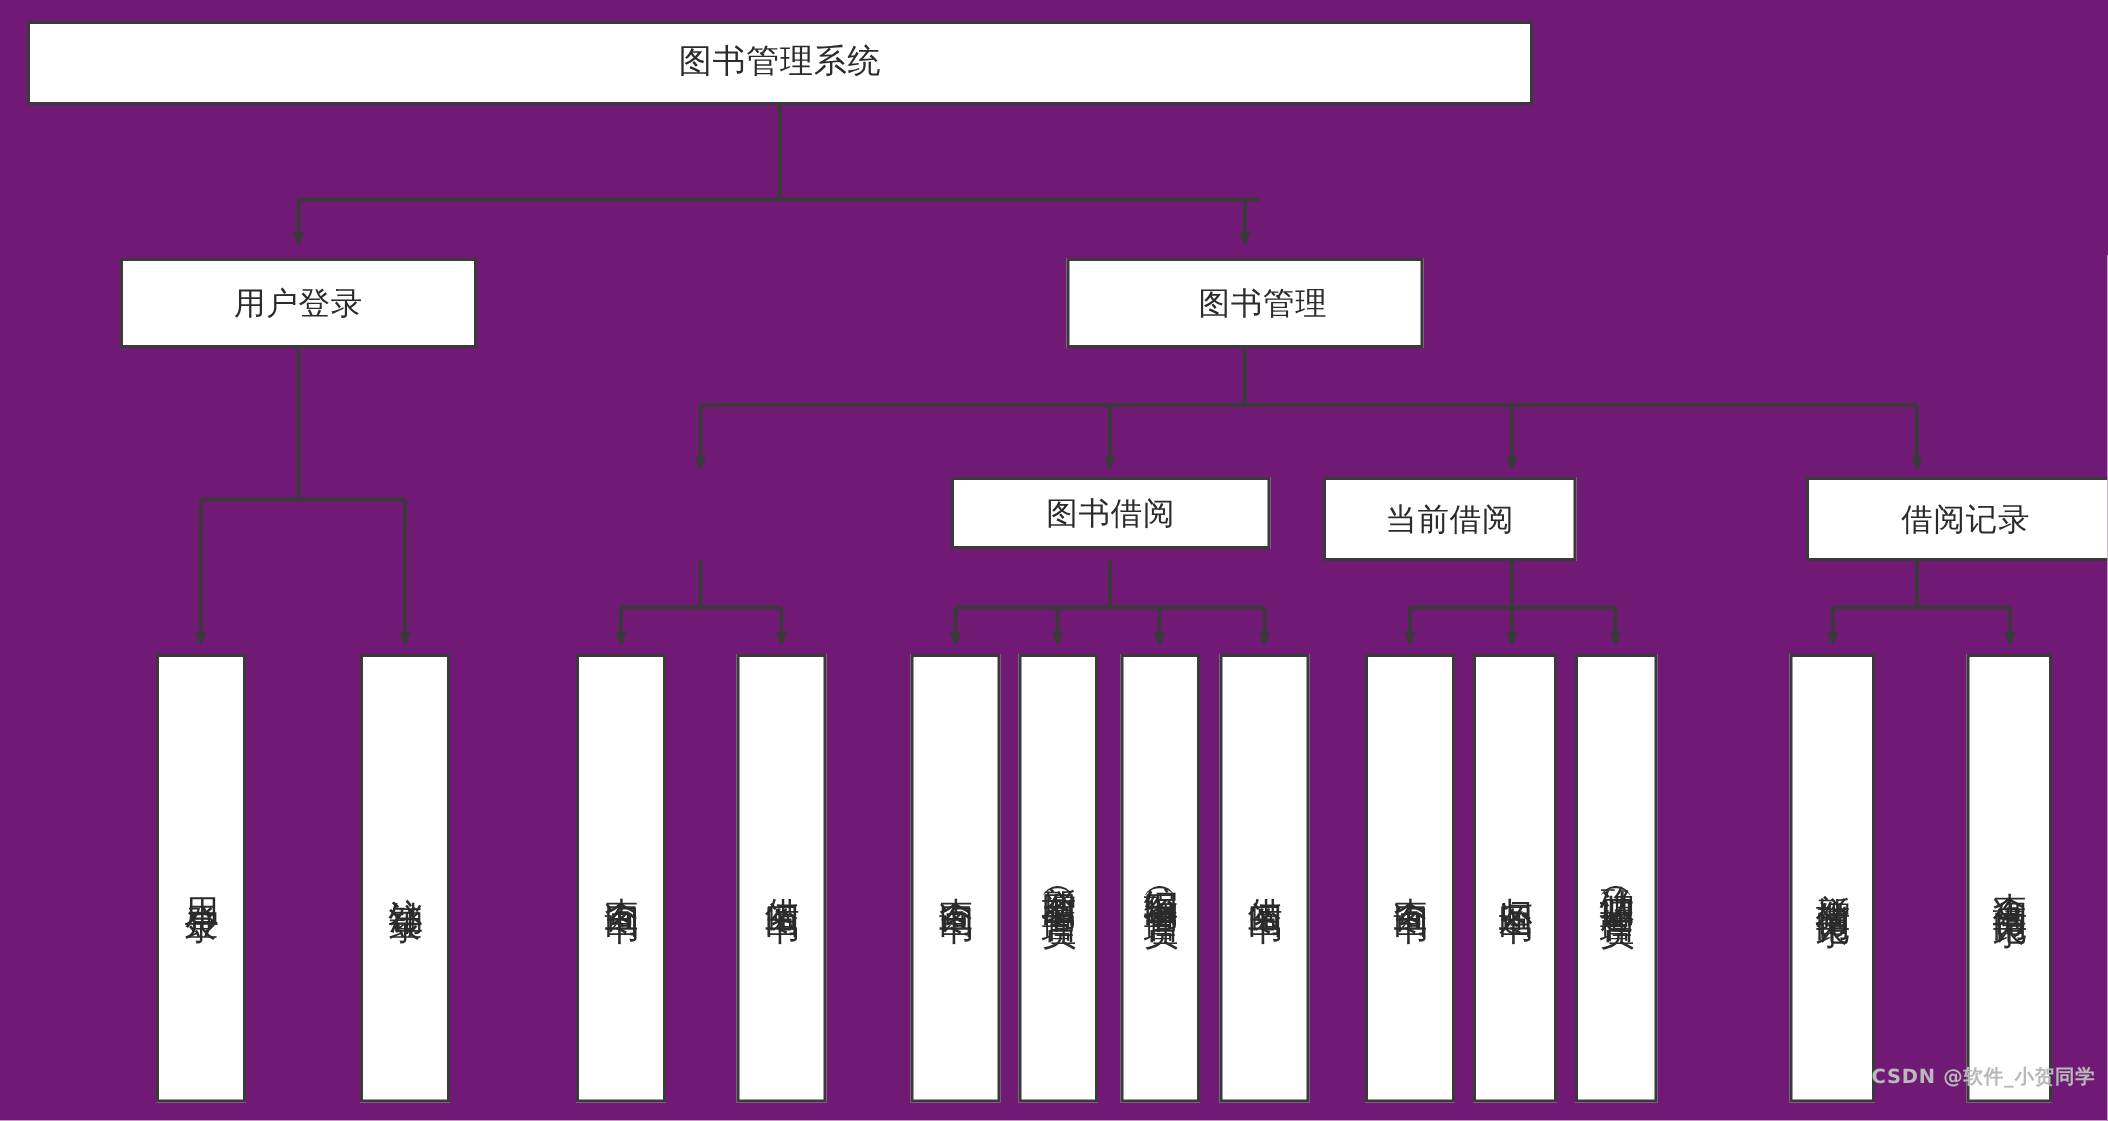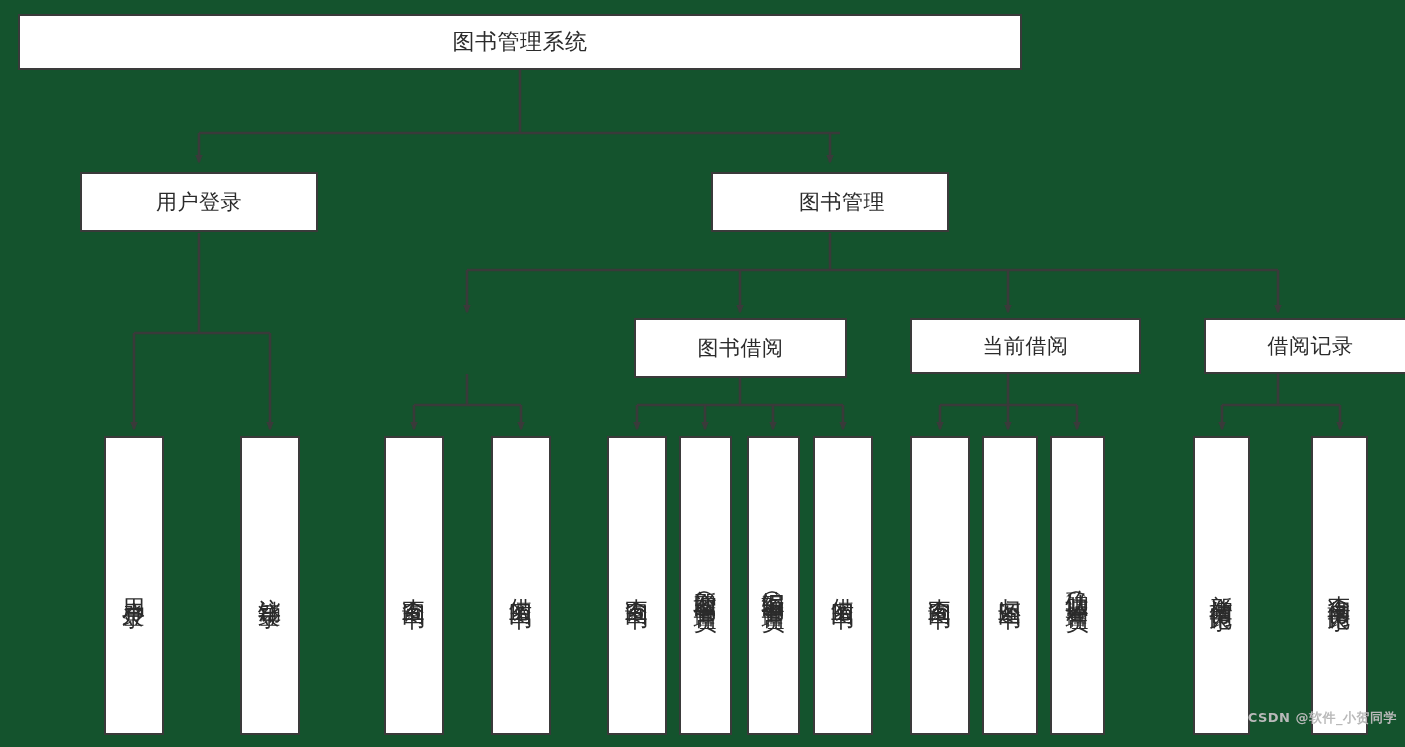--- a/index.html
+++ b/index.html
@@ -8,21 +8,21 @@
     padding: 0;
     background: #ffffff;
   }
   body {
     font-family: "DejaVu Sans", "Liberation Sans", sans-serif;
   }
   #diagram-root {
     position: relative;
     width: 1405px;
     height: 747px;
-    background: #14532d;
+    background: #701a75;
     overflow: hidden;
   }
   #diagram-svg {
     position: absolute;
     left: 0;
     top: 0;
     width: 1405px;
     height: 747px;
   }
   .node {
@@ -134,24 +134,24 @@
     <span class="node-label">图书管理系统</span>
   </div>
 
   <div class="node horiz" style="left:80px; top:172px; width:238px; height:60px;">
     <span class="node-label">用户登录</span>
   </div>
   <div class="node horiz" style="left:711px; top:172px; width:238px; height:60px;padding-left:24px;">
     <span class="node-label">图书管理</span>
   </div>
 
-  <div class="node horiz" style="left:634px; top:318px; width:213px; height:60px;">
+  <div class="node horiz" style="left:634px; top:318px; width:213px; height:48px;">
     <span class="node-label">图书借阅</span>
   </div>
-  <div class="node horiz" style="left:910px; top:318px; width:231px; height:56px;">
+  <div class="node horiz" style="left:882px; top:318px; width:169px; height:56px;">
     <span class="node-label">当前借阅</span>
   </div>
   <div class="node horiz" style="left:1204px; top:318px; width:213px; height:56px;">
     <span class="node-label">借阅记录</span>
   </div>
 
   <div class="node vert" style="left:104px; top:436px; width:60px; height:299px;">
     <span class="node-label">用户登录</span>
   </div>
   <div class="node vert" style="left:240px; top:436px; width:60px; height:299px;">

